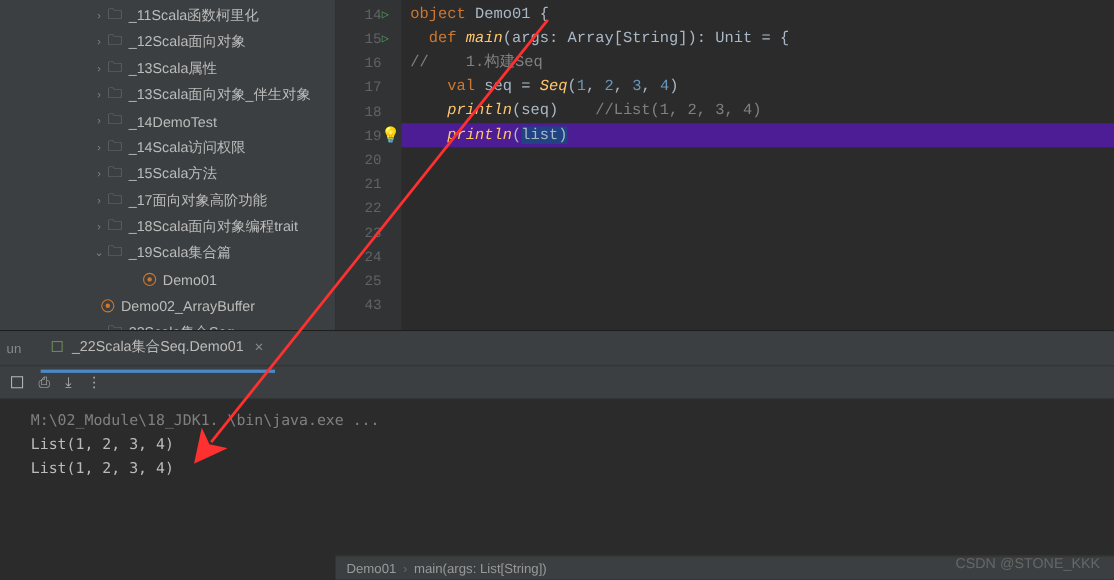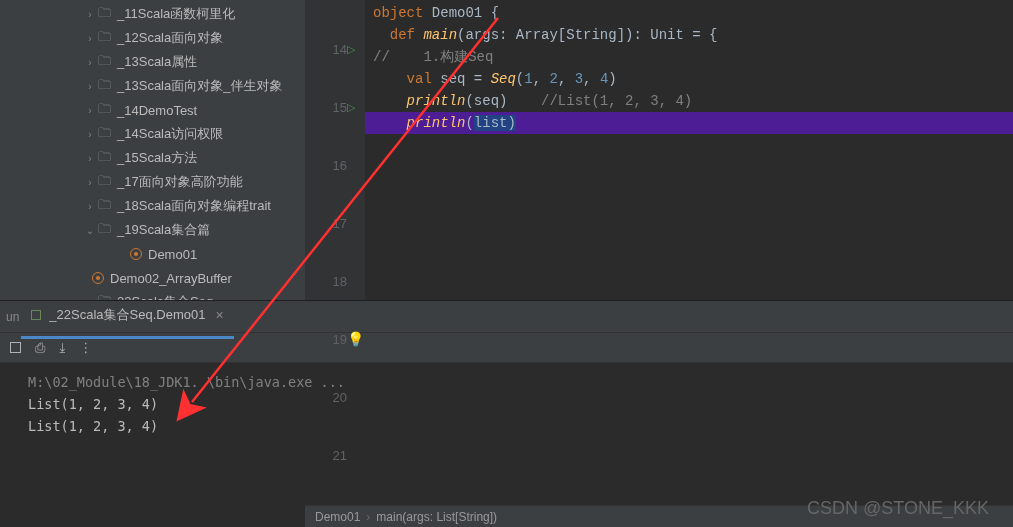--- a/index.html
+++ b/index.html
@@ -71,24 +71,23 @@
   background: #313335;
   padding-top: 2px;
 }
 .gutter-line {
   height: 22px;
   display: flex;
   align-items: center;
   justify-content: flex-end;
   padding-right: 18px;
   color: #606366;
-  font-family: Liberation Sans, sans-serif;
+  font-family: Liberation Mono, monospace;
   font-size: 13px;
   position: relative;
-  margin-top: 36px;
 }
 .run-gutter {
   position: absolute;
   left: 42px;
   color: #499c54;
   font-size: 11px;
 }
 .bulb {
   position: absolute;
   left: 42px;
@@ -138,21 +137,21 @@
   height: 32px;
   background: #3c3f41;
   display: flex;
   align-items: center;
   padding-left: 6px;
   border-bottom: 1px solid #323232;
 }
 .run-tab-label {
   color: #888;
   font-size: 12px;
-  margin-right: 2px;
+  margin-right: 18px;
 }
 .run-tab {
   display: flex;
   align-items: center;
   padding: 4px 10px;
   color: #bbbbbb;
   border-bottom: 3px solid #4a88c7;
   height: 44px;
 }
 .run-tab .sq {
@@ -191,23 +190,23 @@
   font-size: 13.5px;
   line-height: 22px;
   color: #bbbbbb;
   background: #2b2b2b;
   height: 150px;
 }
 .console .path { color: #808080; }
 .watermark {
   position: absolute;
   bottom: 8px;
-  right: 24px;
+  right: 13px;
   color: #666;
-  font-size: 18px;
+  font-size: 13px;
 }
 .arrow-svg {
   position: absolute;
   top: 0;
   left: 0;
   pointer-events: none;
   z-index: 100;
 }
 </style>
 </head>

